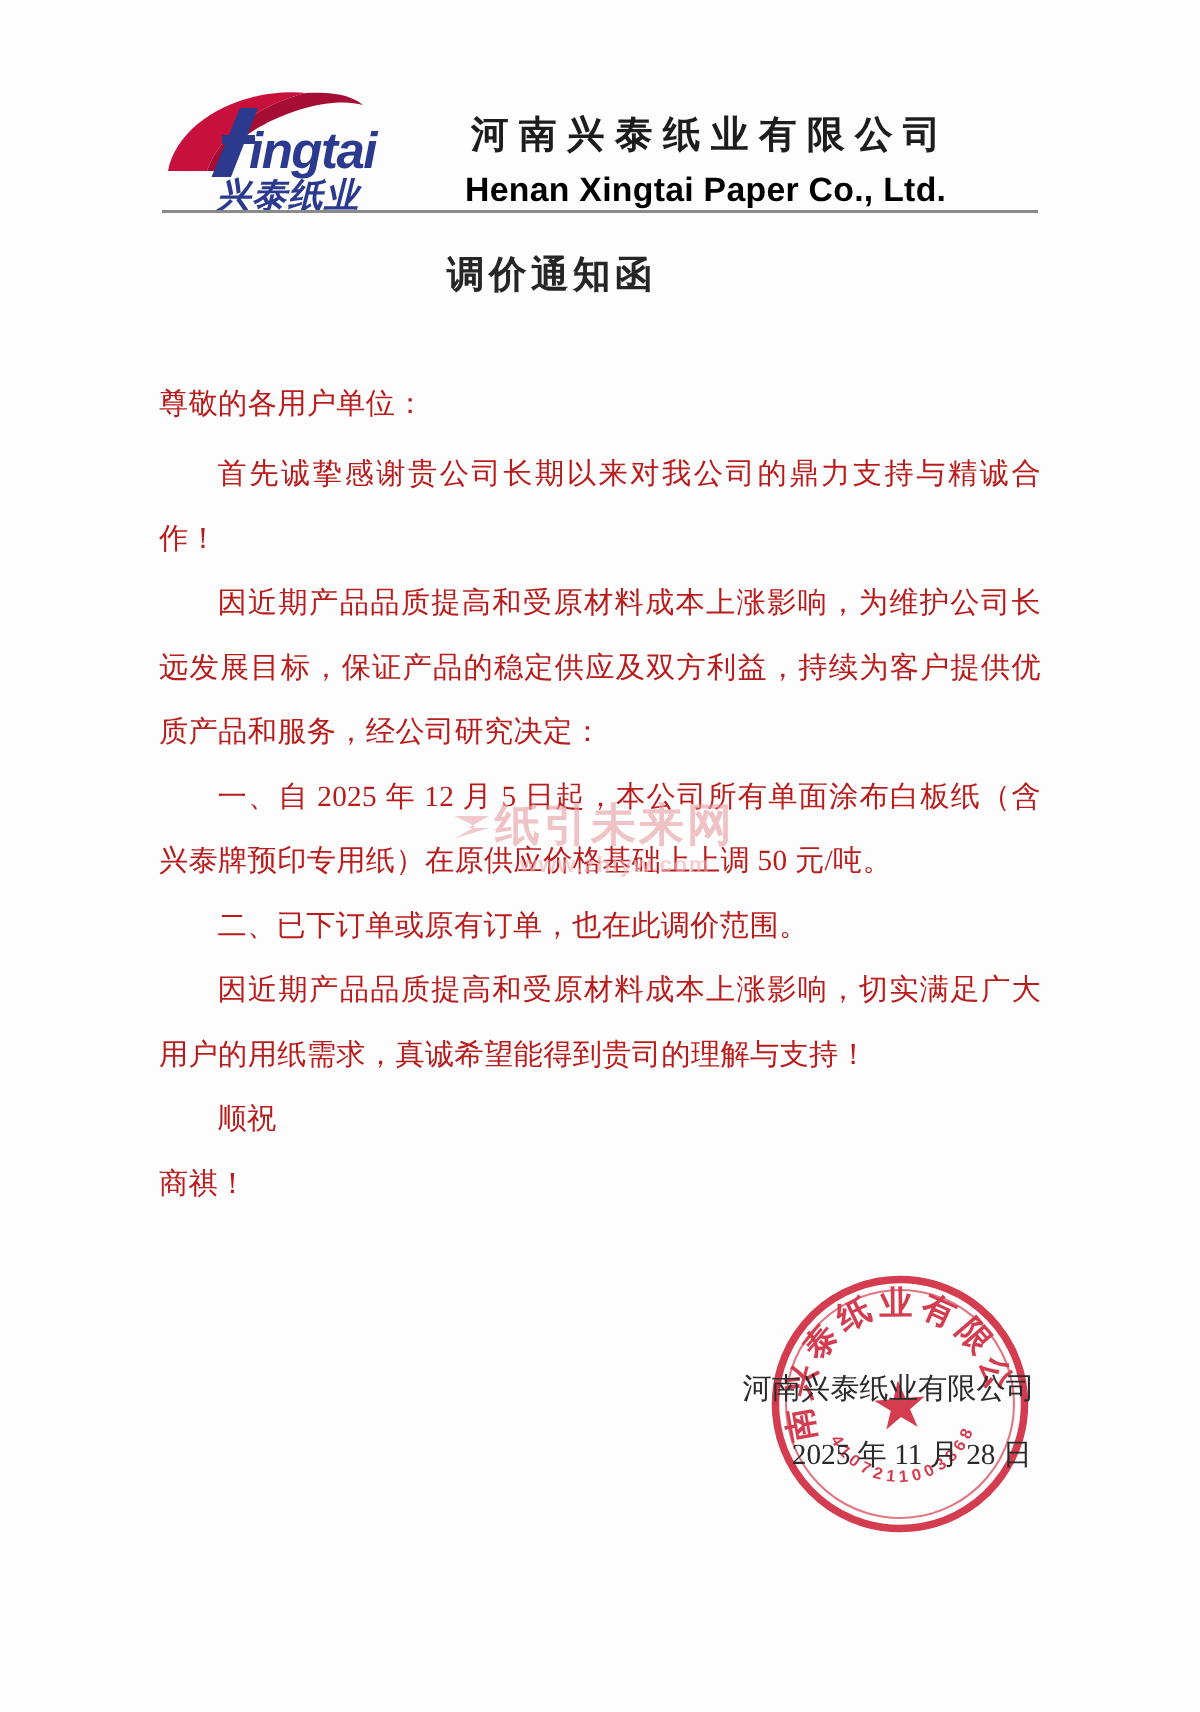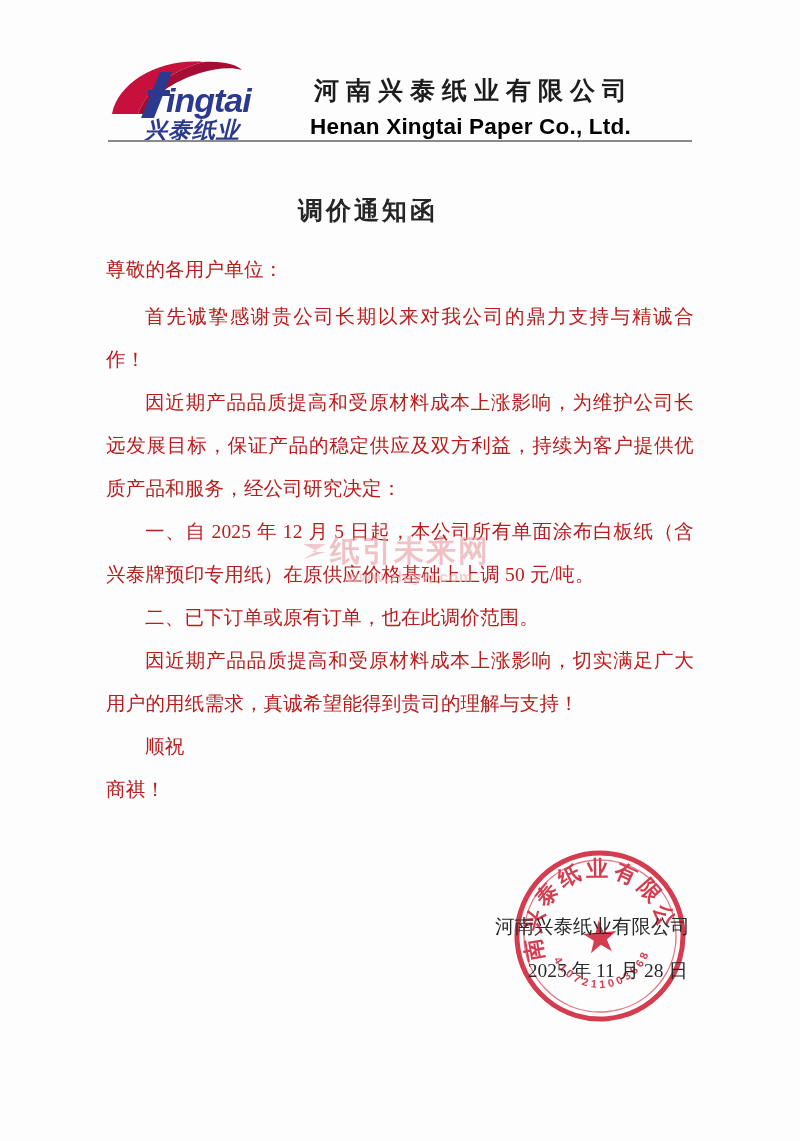--- a/index.html
+++ b/index.html
@@ -80,21 +80,20 @@
     position: absolute;
     left: 0;
     top: 166px;
     width: 736px;
     text-align: center;
     font-size: 25px;
     font-weight: 700;
     letter-spacing: 3px;
     color: #262626;
     font-family: Liberation Sans, sans-serif;
-    margin-top: 28px;
   }
 
   
   .body-area {
     position: absolute;
     left: 106px;
     top: 248px;
     width: 588px;
   }
   .para {

